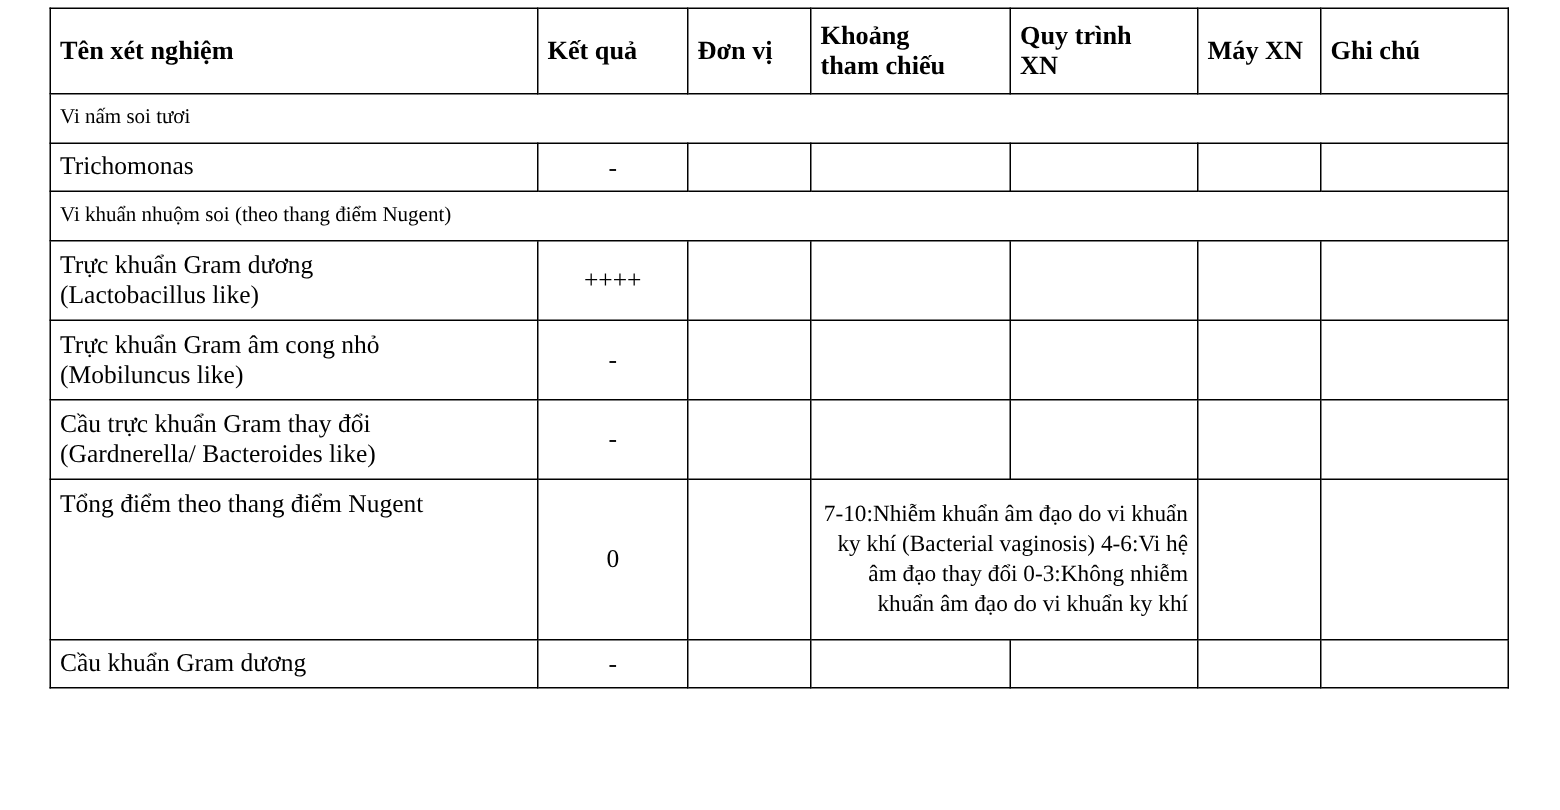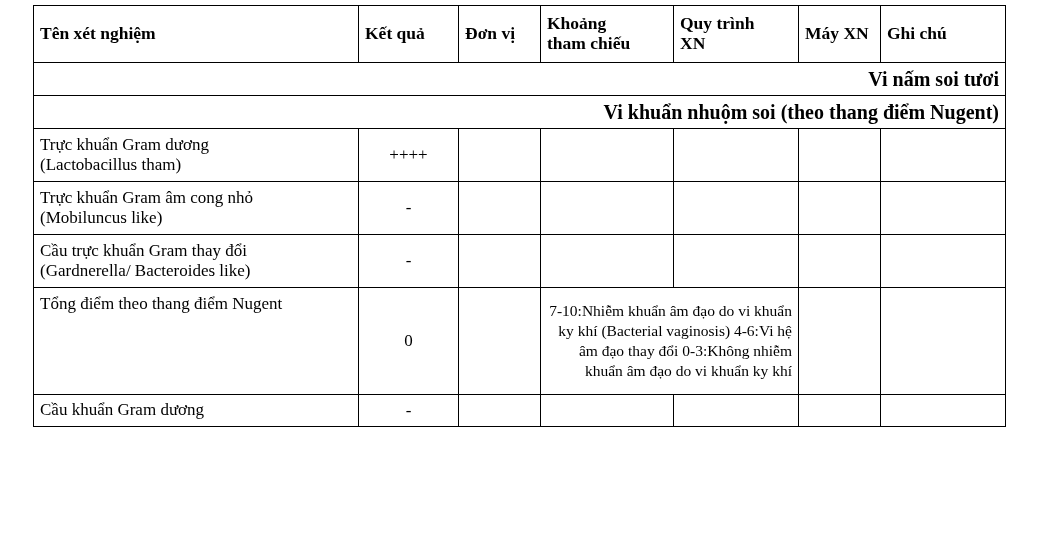--- a/index.html
+++ b/index.html
@@ -41,24 +41,24 @@
   col.c-note   { width: 125px; }
 
   thead th {
     font-weight: bold;
     text-align: left;
     line-height: 1.12;
     font-size: 17.5px;
     height: 52px;
   }
   tr.section td {
-    font-weight: bold;
-    text-align: right;
+    font-weight: normal;
+    text-align: left;
     height: 28px;
-    font-size: 20px;
+    font-size: 14px;
   }
   td.name {
     text-align: left;
     line-height: 1.2;
   }
   td.result {
     text-align: center;
     vertical-align: top;
     padding-top: 3px;
   }
@@ -104,32 +104,41 @@
         <th>Máy XN</th>
         <th>Ghi chú</th>
       </tr>
     </thead>
     <tbody>
 
       <tr class="section">
         <td colspan="7">Vi nấm soi tươi</td>
       </tr>
 
+      <tr class="single">
+        <td class="name">Trichomonas</td>
+        <td class="result">-</td>
+        <td class="blank"></td>
+        <td class="range"></td>
+        <td class="blank"></td>
+        <td class="blank"></td>
+        <td class="blank"></td>
+      </tr>
 
 
 
 
       <tr class="section">
         <td colspan="7">Vi khuẩn nhuộm soi (theo thang điểm Nugent)</td>
       </tr>
 
       <tr class="double">
         <td class="name">
           <span class="sub">Trực khuẩn Gram dương</span>
-          <span class="sub">(Lactobacillus tham)</span>
+          <span class="sub">(Lactobacillus like)</span>
         </td>
         <td class="result">++++</td>
         <td class="blank"></td>
         <td class="range"></td>
         <td class="blank"></td>
         <td class="blank"></td>
         <td class="blank"></td>
       </tr>
 
       <tr class="double">

